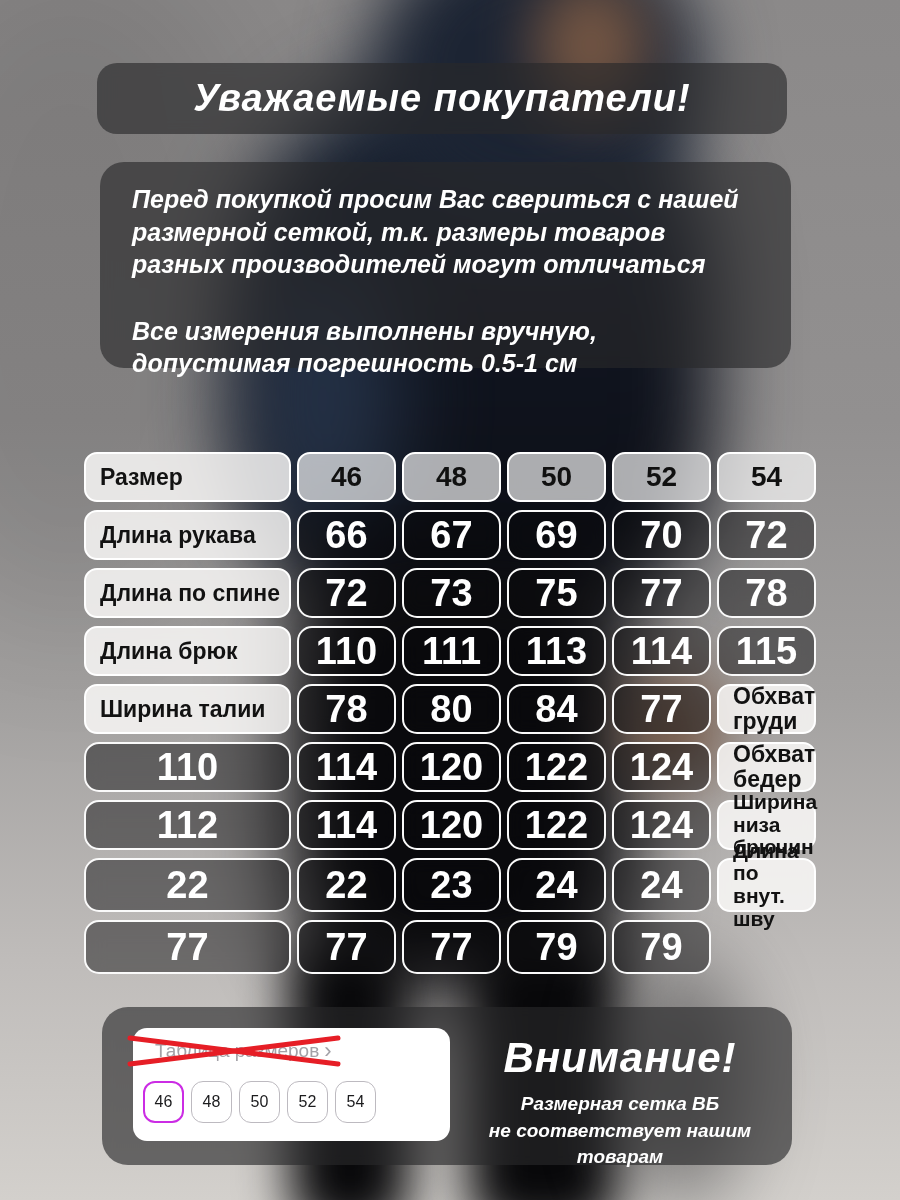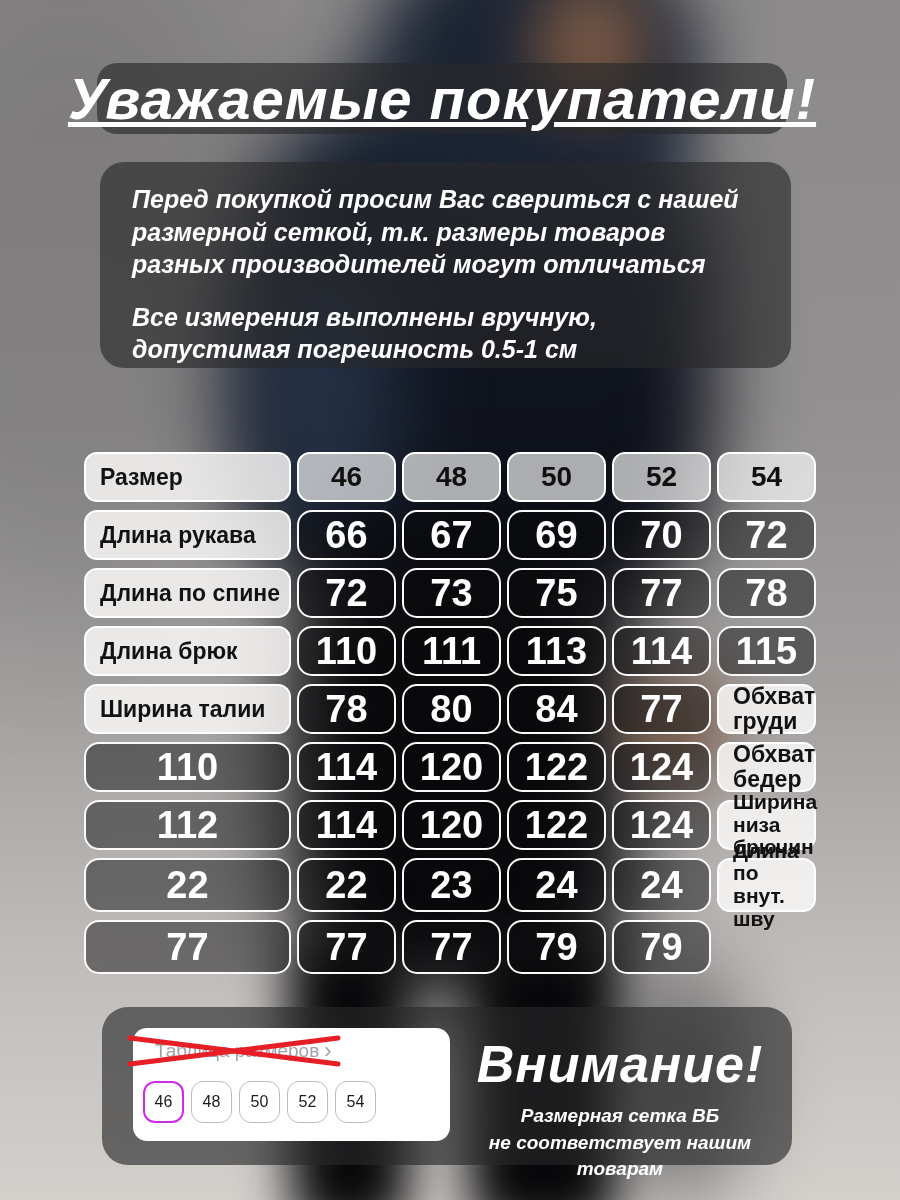--- a/index.html
+++ b/index.html
@@ -18,24 +18,24 @@
   .blob-jacket{left:248px;top:255px;width:150px;height:290px;background:#2c3c55;border-radius:50%;filter:blur(45px);opacity:.75;}
   .blob-lower{left:288px;top:555px;width:345px;height:440px;background:#0a0a0d;border-radius:30%;filter:blur(40px);}
   .blob-hand{left:625px;top:665px;width:100px;height:125px;background:#6f4e3a;border-radius:50%;filter:blur(32px);opacity:.85;}
   .blob-leg-left{left:290px;top:935px;width:120px;height:300px;background:#08080a;border-radius:45px;filter:blur(25px);}
   .blob-leg-right{left:468px;top:935px;width:152px;height:300px;background:#08080a;border-radius:45px;filter:blur(25px);}
   .blob-shadow{left:618px;top:955px;width:125px;height:255px;background:#2e2e30;border-radius:50%;filter:blur(40px);opacity:.55;}
   
   .panel{position:absolute;background:rgba(40,40,42,.64);-webkit-backdrop-filter:blur(6px);backdrop-filter:blur(6px);}
   .banner{left:97px;top:63px;width:690px;height:71px;border-radius:20px;
     display:flex;align-items:center;justify-content:center;}
-  .banner span{color:#fff;font-size:58px;font-weight:bold;font-style:italic;letter-spacing:1px;white-space:nowrap;text-decoration:underline;}
+  .banner span{color:#fff;font-size:38px;font-weight:bold;font-style:italic;letter-spacing:1px;white-space:nowrap;}
   .intro{left:100px;top:162px;width:691px;height:206px;border-radius:24px;box-sizing:border-box;padding:21px 32px;}
   .intro p{margin:0;color:#fff;font-size:25px;font-weight:bold;font-style:italic;line-height:1.3;}
-  .intro p + p{margin-top:20px;}
+  .intro p + p{margin-top:34px;}
   
   .table{position:absolute;left:84px;top:452px;display:grid;
     grid-template-columns:207px repeat(5,99px);
     grid-template-rows:repeat(7,50px) 54px 54px;
     column-gap:6px;row-gap:8px;}
   .lab{background:rgba(252,251,250,.82);-webkit-backdrop-filter:blur(6px);backdrop-filter:blur(6px);
     border:2.5px solid #fff;border-radius:13px;box-sizing:border-box;
     display:flex;align-items:center;padding:0 8px 0 14px;
     font-weight:bold;font-size:23px;color:#121212;line-height:1.08;}
   .lab.two{font-size:21px;}
@@ -52,21 +52,21 @@
   .card{position:absolute;left:31px;top:21px;width:317px;height:113px;background:#fff;border-radius:14px;}
   .linkrow{position:absolute;left:22px;top:12px;display:flex;align-items:center;gap:5px;}
   .link{font-size:19px;color:#a3a1a7;}
   .chev{font-size:22px;color:#a3a1a7;line-height:1;}
   .cross{position:absolute;left:-8px;top:3px;width:218px;height:40px;pointer-events:none;}
   .chips{position:absolute;left:10px;top:53px;display:flex;gap:7px;}
   .chip{width:41px;height:42px;box-sizing:border-box;background:#fff;border:1.5px solid #bdbac0;border-radius:12px;
     display:flex;align-items:center;justify-content:center;font-size:16px;color:#1c1c1e;}
   .chip.selected{border:2px solid #cb2ce4;}
   .warning{position:absolute;left:352px;top:27px;width:332px;text-align:center;color:#fff;font-style:italic;}
-  .w-title{font-size:52px;font-weight:bold;letter-spacing:1px;}
+  .w-title{font-size:42px;font-weight:bold;letter-spacing:1px;}
   .w-sub{margin-top:9px;font-size:19px;font-weight:bold;line-height:1.4;}
 </style>
 </head>
 <body>
 
 <div class="canvas">
 
   <div class="bg">
     <div class="blob-vignette"></div>
     <div class="blob-torso"></div>

